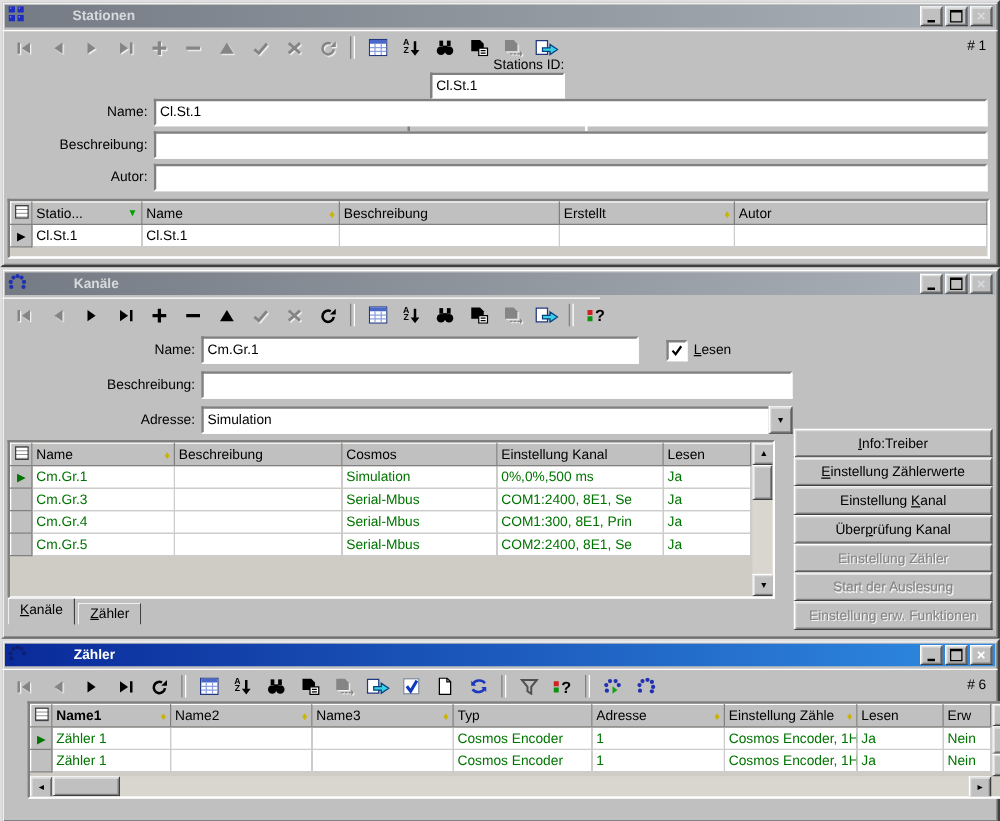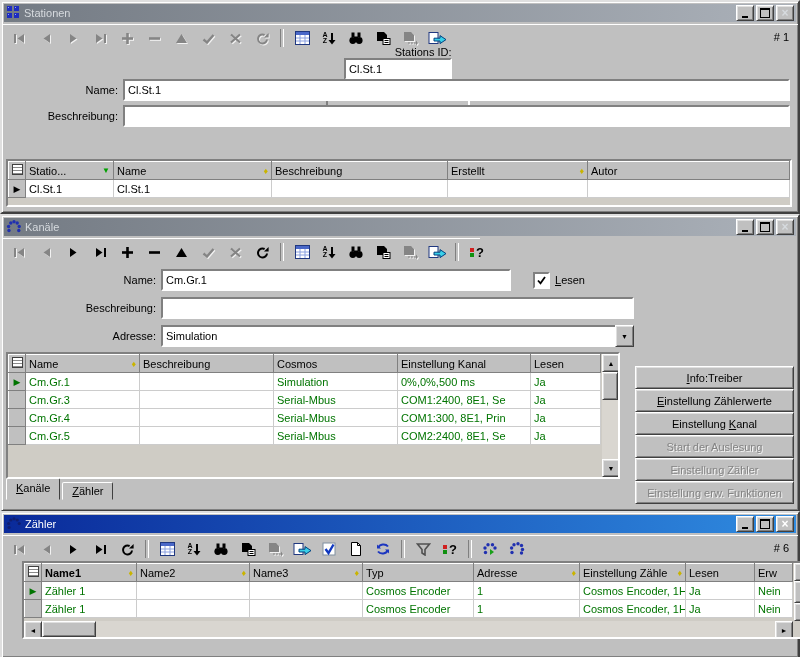--- a/index.html
+++ b/index.html
@@ -5,21 +5,21 @@
   html,body{margin:0;padding:0;background:#a8a8a8;}
   .stage{position:relative;width:800px;height:657px;background:#b4b4b4;overflow:hidden;
          font-family:"Liberation Sans",sans-serif;font-size:11px;color:#000;}
   
   .window{position:absolute;background:#c0c0c0;border:2px solid;
           border-color:#dfdfdf #404040 #404040 #dfdfdf;
           box-shadow:inset 1px 1px 0 #fff, inset -1px -1px 0 #808080;}
   .titlebar{height:18px;margin:2px;display:flex;align-items:center;gap:4px;padding:0 2px;}
   .inactive .titlebar{background:linear-gradient(90deg,#747b84,#abb1b9);color:#d6dade;}
   .active   .titlebar{background:linear-gradient(90deg,#0a2a9a,#2f8be0);color:#fff;}
-  .titlebar .title{flex:1;font-weight:normal;font-size:11px;white-space:nowrap;overflow:hidden;}
+  .titlebar .title{flex:1;font-weight:bold;font-size:11px;white-space:nowrap;overflow:hidden;margin-left:34px;}
   .wbtns{display:flex;gap:2px;}
   .wbtn{width:16px;height:14px;background:#c0c0c0;border:1px solid;border-color:#fff #404040 #404040 #fff;
         box-shadow:inset 1px 1px 0 #dfdfdf,inset -1px -1px 0 #808080;
         display:flex;align-items:center;justify-content:center;}
   .g-min{width:6px;height:2px;background:#000;margin-top:7px;}
   .g-max{width:8px;height:7px;border:1px solid #000;border-top:2px solid #000;}
   .g-cls{font-size:12px;font-weight:bold;line-height:10px;}
   
   .toolbar{height:26px;display:flex;align-items:center;gap:1px;padding:0 4px;position:relative;
            border-top:1px solid #fff;}
@@ -236,20 +236,24 @@
     <input class="field field-dis" style="width: 134px;" value="">
   </div>
   <div class="frow" style="left:4px;top:77px;right:8px;">
     <span class="flabel" style="width:112px;">Name:</span>
     <input class="field" style="flex: 1 1 0%;" value="Cl.St.1">
   </div>
   <div class="frow" style="left:4px;top:103px;right:8px;">
     <span class="flabel" style="width:112px;">Beschreibung:</span>
     <input class="field" style="flex: 1 1 0%;" value="">
   </div>
+  <div class="frow" style="left:4px;top:129px;right:8px;">
+    <span class="flabel" style="width:112px;">Autor:</span>
+    <input class="field" style="flex: 1 1 0%;" value="">
+  </div>
 
   <div class="grid" style="left:4px;top:157px;right:6px;height:44px;">
     <table class="db" style="width:100%;">
       <colgroup>
             <col style="width:17px">
             <col style="width:88px">
             <col style="width:158px">
             <col style="width:176px">
             <col style="width:140px">
             <col>
@@ -541,22 +545,23 @@
 
   <div class="tabbar" style="left:4px;top:262px;">
     <span class="tab on"><u>K</u>anäle</span>
     <span class="tab off"><u>Z</u>ähler</span>
   </div>
 
   <div class="sidebtns" style="right:4px;top:30px;bottom:6px;width:159px;">
     <button class="btn95"><u>I</u>nfo:Treiber</button>
     <button class="btn95"><u>E</u>instellung Zählerwerte</button>
     <button class="btn95">Einstellung <u>K</u>anal</button>
+    <button class="btn95">Über<u>p</u>rüfung Kanal</button>
+    <button class="btn95 dis">Einstellung Zähler</button>
     <button class="btn95 dis">Start der Auslesung</button>
-    <button class="btn95 dis">Einstellung Zähler</button>
     <button class="btn95 dis">Einstellung erw. Funktionen</button>
   </div>
 </div>
 
 <div class="window active" id="w3" style="left:0;top:511px;width:796px;height:144px;">
   <div class="titlebar">
     <span>
       <svg width="15" height="13" fill="#101e70">
             <circle cx="3" cy="10.5" r="1.6"></circle>
             <circle cx="2.6" cy="6.5" r="1.6"></circle>

